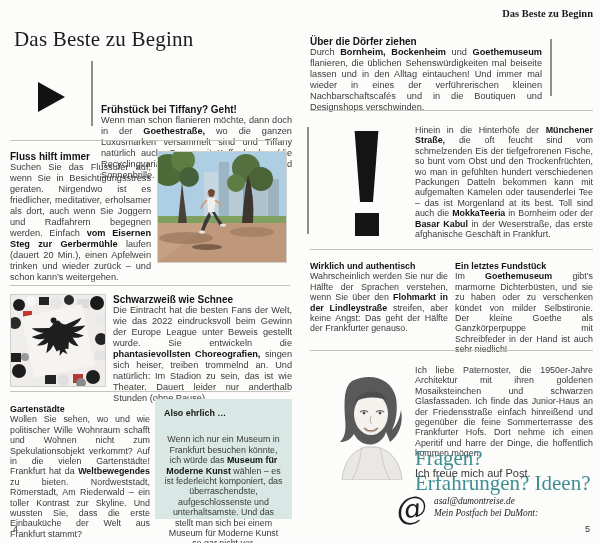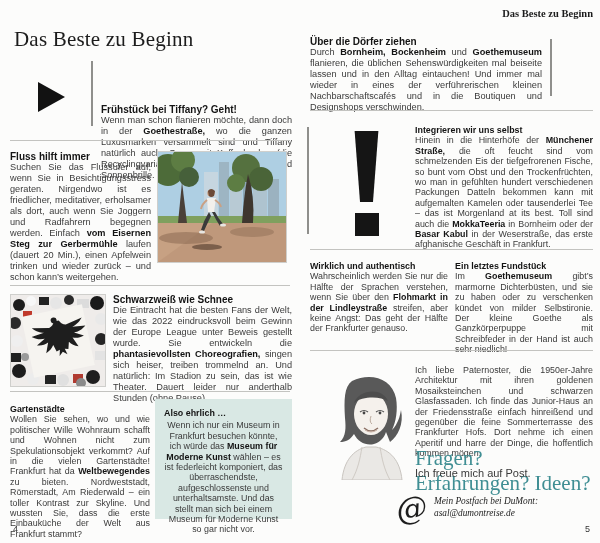--- a/index.html
+++ b/index.html
@@ -17,21 +17,21 @@
   
   .hrule{height:1px;background:#c3c3c0;}
   .vbar{width:2px;background:#8f8f8c;}
   
   .play{width:0;height:0;border-left:27px solid #121212;border-top:15px solid transparent;border-bottom:15px solid transparent;}
   
   .excl-bar{width:27px;height:71px;background:#151515;clip-path:polygon(6% 0,94% 0,74% 100%,26% 100%);}
   .excl-dot{width:24px;height:23px;background:#151515;margin:11px auto 0 auto;}
   
   .tipbox{background:#d9e8e4;padding:9px 9px;box-sizing:border-box;}
-  .tipbox .sec-head{margin-bottom:2px;}
+  .tipbox .sec-head{margin-bottom:16px;}
   
   .ask-head{font-family:"Liberation Serif",serif;font-size:21px;color:#3f8e93;}
   .at-glyph{font-family:"DejaVu Serif",serif;font-style:italic;font-size:31px;color:#1d1d1d;transform:rotate(-8deg);}
   .contact-text{font-family:"Liberation Serif",serif;font-style:italic;font-size:9.3px;line-height:11.5px;color:#222;}
   .photo-frame{border:1px solid #cfcfcc;box-sizing:border-box;}
   svg{display:block;}
 </style>
 </head>
 <body>
 
@@ -151,21 +151,20 @@
   <div class="abs vbar" style="left:550px;top:39px;height:57px;"></div>
 
   <div class="abs hrule" style="left:310px;top:110px;width:283px;"></div>
 
   <div class="abs vbar" style="left:307px;top:127px;height:107px;"></div>
   <div class="abs" style="left:353px;top:131px;">
     <div class="excl-bar"></div>
     <div class="excl-dot"></div>
   </div>
   <div class="abs" style="left:415px;top:125px;width:178px;">
-    <div class="sec-head tight">Integrieren wir uns selbst</div>
     <div class="body-text tight"><span>Hinein in die Hinterhöfe der </span><b>Münchener Straße,</b><span> die oft feucht sind vom schmelzenden Eis der tiefgefrorenen Fische, so bunt vom Obst und den Trockenfrüchten, wo man in gefühlten hundert verschiedenen Packungen Datteln bekommen kann mit aufgemalten Kamelen oder tausenderlei Tee – das ist Morgenland at its best. Toll sind auch die </span><b>MokkaTeeria</b><span> in Bornheim oder der </span><b>Basar Kabul</b><span> in der Weserstraße, das erste afghanische Geschäft in Frankfurt.</span></div>
   </div>
 
   <div class="abs hrule" style="left:310px;top:249px;width:283px;"></div>
 
   <div class="abs" style="left:310px;top:261px;width:138px;">
     <div class="sec-head tight">Wirklich und authentisch</div>
     <div class="body-text tight"><span>Wahrscheinlich werden Sie nur die Hälfte der Sprachen verstehen, wenn Sie über den </span><b>Flohmarkt in der Lindleystraße</b><span> streifen, aber keine Angst: Das geht der Hälfte der Frankfurter genauso.</span></div>
   </div>
   <div class="abs" style="left:455px;top:261px;width:138px;">
@@ -194,19 +193,19 @@
     </svg>
   </div>
 
   <div class="abs body-text tight" style="left:415px;top:365px;width:178px;"><span>Ich liebe Paternoster, die 1950er-Jahre Architektur mit ihren goldenen Mosaiksteinchen und schwarzen Glasfassaden. Ich finde das Junior-Haus an der Friedensstraße einfach hinreißend und gegenüber die feine Sommerterrasse des Frankfurter Hofs. Dort nehme ich einen Aperitif und harre der Dinge, die hoffentlich kommen mögen.</span></div>
 
   <div class="abs ask-head" style="left:415px;top:446px;">Fragen? Erfahrungen? Ideen?</div>
   <div class="abs" style="left:415px;top:467px;font-size:11px;">Ich freue mich auf Post.</div>
 
   <div class="abs at-glyph" style="left:396px;top:490px;">@</div>
   <div class="abs contact-text" style="left:434px;top:496px;width:160px;">
+    <div>asal@dumontreise.de</div>
     <div>Mein Postfach bei DuMont:</div>
-    <div>asal@dumontreise.de</div>
   </div>
 
   <div class="abs pagenum" style="left:585px;top:524px;">5</div>
 
 </div>
 
 </body></html>

